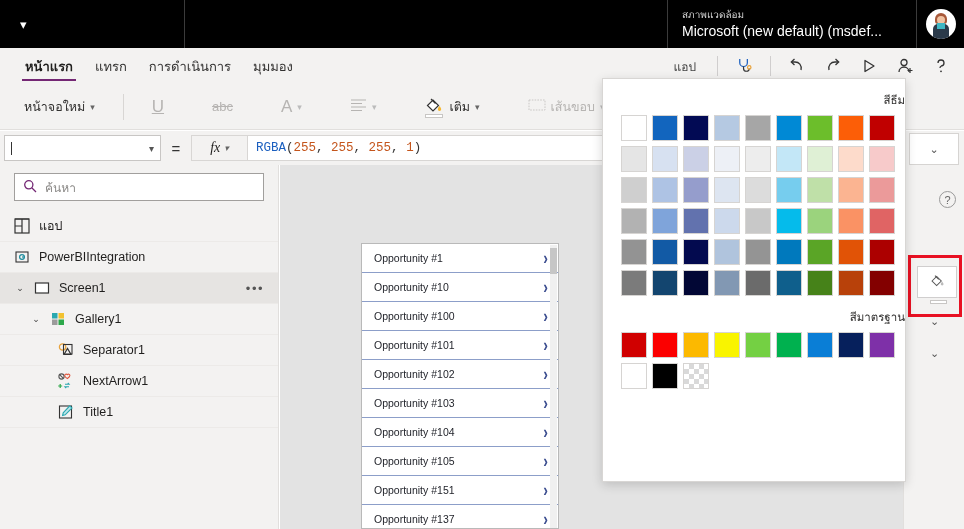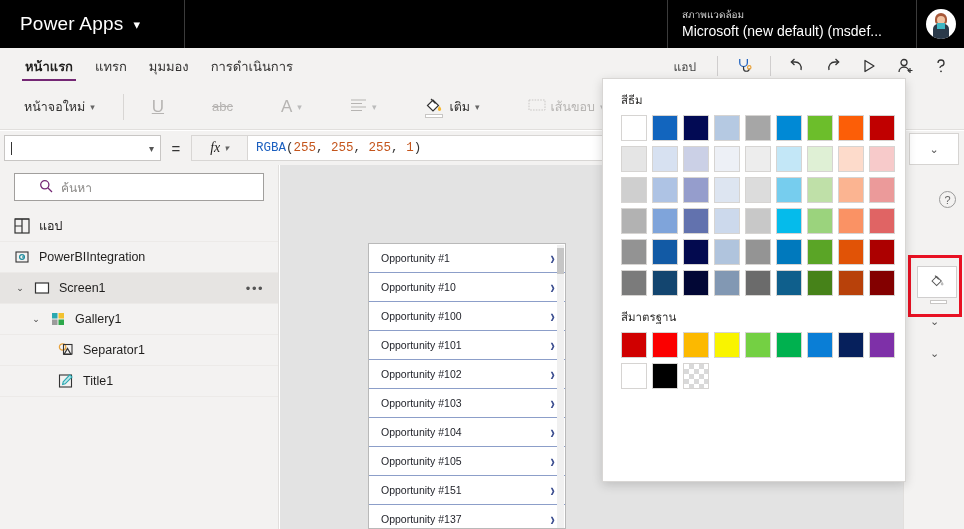--- a/index.html
+++ b/index.html
@@ -60,68 +60,67 @@
   .f-fn { color:#1b5fbf; }
   .f-num { color:#c4551c; }
   .f-pun { color:#333; }
 
   
   .tree { position:absolute; left:0; top:165px; width:279px; height:364px; background:#f3f2f1; border-right:1px solid #e1dfdd; }
   .tree-head { height:48px; display:flex; align-items:center; padding:0 14px; border-bottom:1px solid #e4e2e0; background:#f3f2f1; }
   .tree-title { font-size:15px; font-weight:bold; color:#201f1e; }
   .tree-close { margin-left:auto; font-size:17px; color:#333; cursor:pointer; line-height:1; }
   .searchrow { padding:8px 14px 10px 14px; }
-  .searchbox { height:28px; background:#fff; border:1px solid #a19f9d; display:flex; align-items:center; gap:8px; padding:0 24px; }
+  .searchbox { height:28px; background:#fff; border:1px solid #a19f9d; display:flex; align-items:center; gap:8px; padding:0 8px; }
   .searchbox span.ph { color:#8a8886; font-size:12px; }
   .tnode { height:31px; display:flex; align-items:center; gap:8px; padding-left:14px; font-size:12.5px; color:#201f1e; border-bottom:1px solid #eceae8; cursor:pointer; }
   .tnode.sel { background:#e6e4e2; }
   .tnode.plain { border-bottom:1px solid #eceae8; }
   .tnode .dots { margin-left:auto; margin-right:14px; letter-spacing:1.5px; color:#555; font-size:13px; }
   .exp { width:12px; font-size:9px; color:#444; display:inline-block; text-align:center; }
   .ind1 { padding-left:30px; }
   .ind2 { padding-left:58px; }
   .ico { width:17px; height:17px; display:inline-block; position:relative; flex:none; }
 
   
   .canvas { position:absolute; left:280px; top:165px; width:684px; height:364px; background:#e3e3e3; }
-  .gallery { position:absolute; left:81px; top:78px; width:198px; height:286px; background:#ffffff; border:1px solid #b9b9b9; overflow:hidden;margin-left:7px; }
+  .gallery { position:absolute; left:81px; top:78px; width:198px; height:286px; background:#ffffff; border:1px solid #b9b9b9; overflow:hidden; }
   .grow { height:29px; border-bottom:1px solid #8c9ec9; display:flex; align-items:center; padding:0 10px 0 12px; font-size:10.5px; color:#23252c; background:#fff; cursor:pointer; }
   .grow .arr { margin-left:auto; color:#3b4d8f; font-size:14px; font-weight:bold; transform:scaleY(1.25); }
   .gscroll { position:absolute; right:1px; top:1px; width:7px; height:284px; background:#f0f0f0; }
   .gthumb { position:absolute; right:1px; top:4px; width:7px; height:26px; background:#c6c6c6; }
 
   
   .rrail { position:absolute; left:903px; top:131px; width:61px; height:398px; background:#f3f2f1; border-left:1px solid #e1dfdd; }
   .rr-card { position:absolute; left:5px; width:50px; background:#ffffff; border:1px solid #d6d4d2; display:flex; align-items:center; justify-content:center; }
   .rr-help { position:absolute; right:8px; top:60px; width:17px; height:17px; border:1px solid #999; border-radius:50%; color:#666; font-size:11px; display:flex; align-items:center; justify-content:center; }
   .rr-chev { position:absolute; left:0; width:61px; text-align:center; font-size:11px; color:#555; }
   .hl-box { position:absolute; left:908px; top:255px; width:54px; height:62px; border:3px solid #e81123; }
   .hl-inner { position:absolute; left:6px; top:8px; width:40px; height:32px; background:#fff; border:1px solid #d0cece; display:flex; align-items:center; justify-content:center; }
   .hl-ul { position:absolute; left:12px; top:33px; width:17px; height:4px; background:#ffffff; border:1px solid #c8c6c4; }
 
   
   .picker { position:absolute; left:602px; top:78px; width:304px; height:404px; background:#ffffff; border:1px solid #d8d6d4; box-shadow:0 3px 10px rgba(0,0,0,.16); }
   .pk-tabs { display:flex; padding:12px 0 0 14px; gap:4px; }
   .pk-tab { padding:4px 8px 7px 8px; font-size:12.5px; color:#323130; cursor:pointer; position:relative; }
   .pk-tab.active { font-weight:bold; }
   .pk-tab.active:after { content:""; position:absolute; left:6px; right:6px; bottom:0; height:2px; background:#742774; }
-  .pk-sect { font-size:11.5px; color:#323130; padding:12px 0 6px 18px; }
+  .pk-sect { font-size:11.5px; color:#323130; padding:12px 0 6px 18px;text-align:right; }
   .grid { display:grid; grid-template-columns:repeat(9,1fr); gap:5px; padding:0 18px; }
   .sw { width:26px; height:26px; border:1px solid #d6d4d2; cursor:pointer; }
   .sw.checker { background-image:
       linear-gradient(45deg,#d9d9d9 25%,transparent 25%,transparent 75%,#d9d9d9 75%),
       linear-gradient(45deg,#d9d9d9 25%,transparent 25%,transparent 75%,#d9d9d9 75%);
       background-size:10px 10px; background-position:0 0,5px 5px; background-color:#fff; }
 </style>
 </head>
 <body>
 
 <div class="topbar">
   <div class="brand">
-    <span class="brand-text">Power Apps</span>
     <span class="brand-chev">▾</span>
   </div>
   <div class="topbar-spacer"></div>
   <div class="env">
     <div class="env-label">สภาพแวดล้อม</div>
     <div class="env-name">Microsoft (new default) (msdef...</div>
   </div>
   <div class="avatar-wrap">
     <div class="avatar">
       <div class="av-hair"></div>
@@ -134,24 +133,24 @@
 
 <div class="tabbar">
   <div class="tabs">
     <div class="tab active">
         <span>หน้าแรก</span>
       </div>
     <div class="tab">
         <span>แทรก</span>
       </div>
     <div class="tab">
+        <span>การดำเนินการ</span>
+      </div>
+    <div class="tab">
         <span>มุมมอง</span>
-      </div>
-    <div class="tab">
-        <span>การดำเนินการ</span>
       </div>
   </div>
   <div class="tabbar-right">
     <span class="tb-text">แอป</span>
     <span class="vsep"></span>
     <span class="ic-btn">
       <svg width="19" height="19" viewBox="0 0 20 20">
           <path d="M5 2v4a4 4 0 0 0 8 0V2" fill="none" stroke="#1b5fbf" stroke-width="1.3"></path>
           <path d="M9 10v2a3 3 0 0 0 6 0" fill="none" stroke="#333" stroke-width="1.3"></path>
           <circle cx="15" cy="11" r="1.8" fill="none" stroke="#e8a33d" stroke-width="1.3"></circle>
@@ -338,20 +337,32 @@
     <span class="ico">
       <svg width="16" height="16" viewBox="0 0 16 16">
           <circle cx="4.6" cy="5" r="3.2" fill="none" stroke="#e8a33d" stroke-width="1.3"></circle>
           <path d="M6 12.5 9.5 6.5l3.5 6z" fill="none" stroke="#333" stroke-width="1.2"></path>
           <rect x="5.5" y="2.5" width="8.5" height="9.5" fill="none" stroke="#333" stroke-width="1.1"></rect>
         </svg>
     </span>
     <span>Separator1</span>
   </div>
 
+  <div class="tnode plain ind2">
+    <span class="ico">
+      <svg width="16" height="16" viewBox="0 0 16 16">
+          <circle cx="3.5" cy="3.5" r="2.6" fill="none" stroke="#555" stroke-width="1.1"></circle>
+          <path d="M1.7 1.7 5.3 5.3" stroke="#555" stroke-width="1.1"></path>
+          <path d="M9.3 1.6c1-1 2.6-.4 2.6 1 0 1.3-1.7 2.4-2.6 3-1-.6-2.6-1.7-2.6-3 0-1.4 1.6-2 2.6-1z" fill="none" stroke="#e0553c" stroke-width="1.1"></path>
+          <path d="M2.2 11v4M.2 13h4" stroke="#2da84a" stroke-width="1.2"></path>
+          <path d="M7 11.2h4l-1.2-1.2M11 13.8H7l1.2 1.2" fill="none" stroke="#2aa8b0" stroke-width="1.1"></path>
+        </svg>
+    </span>
+    <span>NextArrow1</span>
+  </div>
 
   <div class="tnode plain ind2">
     <span class="ico">
       <svg width="16" height="16" viewBox="0 0 16 16">
           <rect x="1.5" y="2" width="12" height="12" fill="none" stroke="#333" stroke-width="1.1"></rect>
           <path d="M11.8 1.8 14 4 7.2 10.8 4.6 11.4l.6-2.6z" fill="#bfe6ea" stroke="#2aa8b0" stroke-width="1.1"></path>
         </svg>
     </span>
     <span>Title1</span>
   </div>

